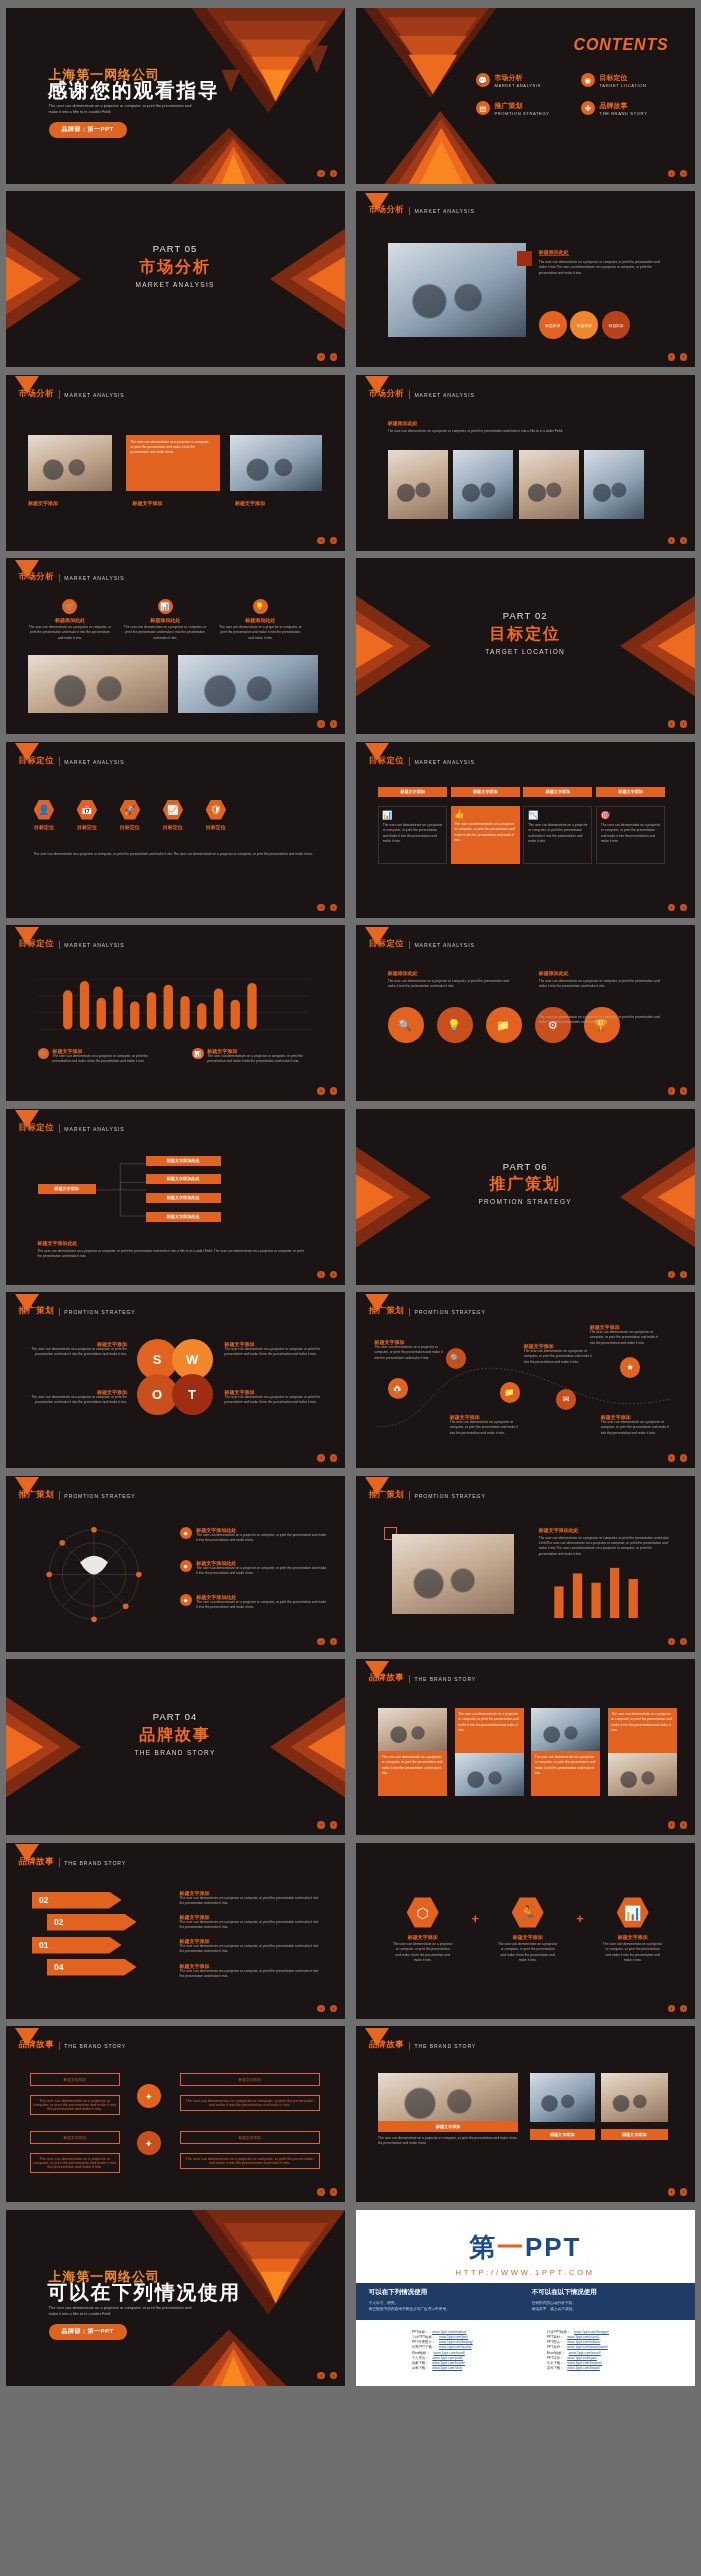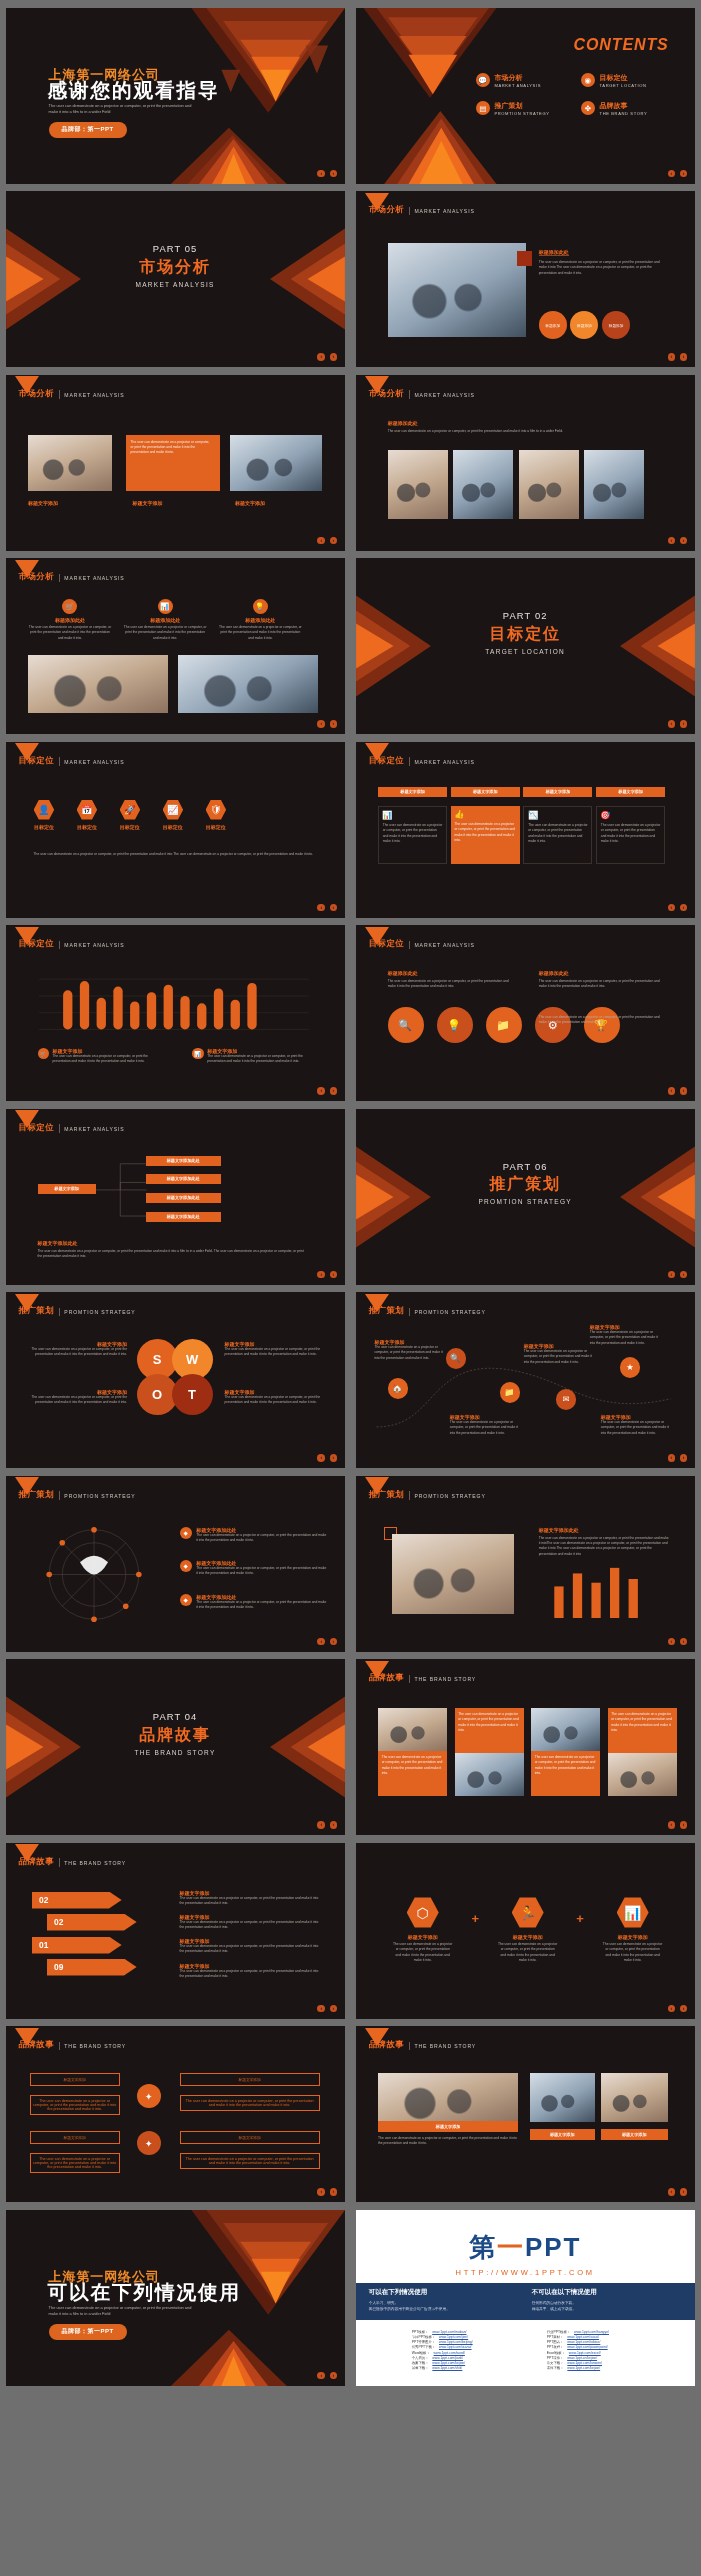--- a/index.html
+++ b/index.html
@@ -736,21 +736,21 @@
   <div class="slide">
     <div class="hdr-tri"></div>
     <div class="hdr">
         <span class="cn">品牌故事</span>
         <span class="bar"></span>
         <span class="en">THE BRAND STORY</span>
       </div>
     <div style="position:absolute;left:26px;top:49px;width:90px;height:17px;background:#e2631f;color:#fff;font-size:8.4px;font-weight:bold;padding-left:7.5px;line-height:17px;clip-path:polygon(0 0,86% 0,100% 50%,86% 100%,0 100%);"><span>02</span></div>
     <div style="position:absolute;left:41px;top:71px;width:90px;height:17px;background:#e2631f;color:#fff;font-size:8.4px;font-weight:bold;padding-left:7.5px;line-height:17px;clip-path:polygon(0 0,86% 0,100% 50%,86% 100%,0 100%);"><span>02</span></div>
     <div style="position:absolute;left:26px;top:94px;width:90px;height:17px;background:#e2631f;color:#fff;font-size:8.4px;font-weight:bold;padding-left:7.5px;line-height:17px;clip-path:polygon(0 0,86% 0,100% 50%,86% 100%,0 100%);"><span>01</span></div>
-    <div style="position:absolute;left:41px;top:116px;width:90px;height:17px;background:#e2631f;color:#fff;font-size:8.4px;font-weight:bold;padding-left:7.5px;line-height:17px;clip-path:polygon(0 0,86% 0,100% 50%,86% 100%,0 100%);"><span>09</span></div>
+    <div style="position:absolute;left:41px;top:116px;width:90px;height:17px;background:#e2631f;color:#fff;font-size:8.4px;font-weight:bold;padding-left:7.5px;line-height:17px;clip-path:polygon(0 0,86% 0,100% 50%,86% 100%,0 100%);"><span>04</span></div>
     <div style="position:absolute;left:174px;top:47px;width:140px;">
         <div class="ttl-o">标题文字添加</div>
         <div class="bodytxt">The user can demonstrate on a projector or computer, or print the presentation and make it into the presentation and make it into.</div>
       </div>
     <div style="position:absolute;left:174px;top:71px;width:140px;">
         <div class="ttl-o">标题文字添加</div>
         <div class="bodytxt">The user can demonstrate on a projector or computer, or print the presentation and make it into the presentation and make it into.</div>
       </div>
     <div style="position:absolute;left:174px;top:95px;width:140px;">
         <div class="ttl-o">标题文字添加</div>

